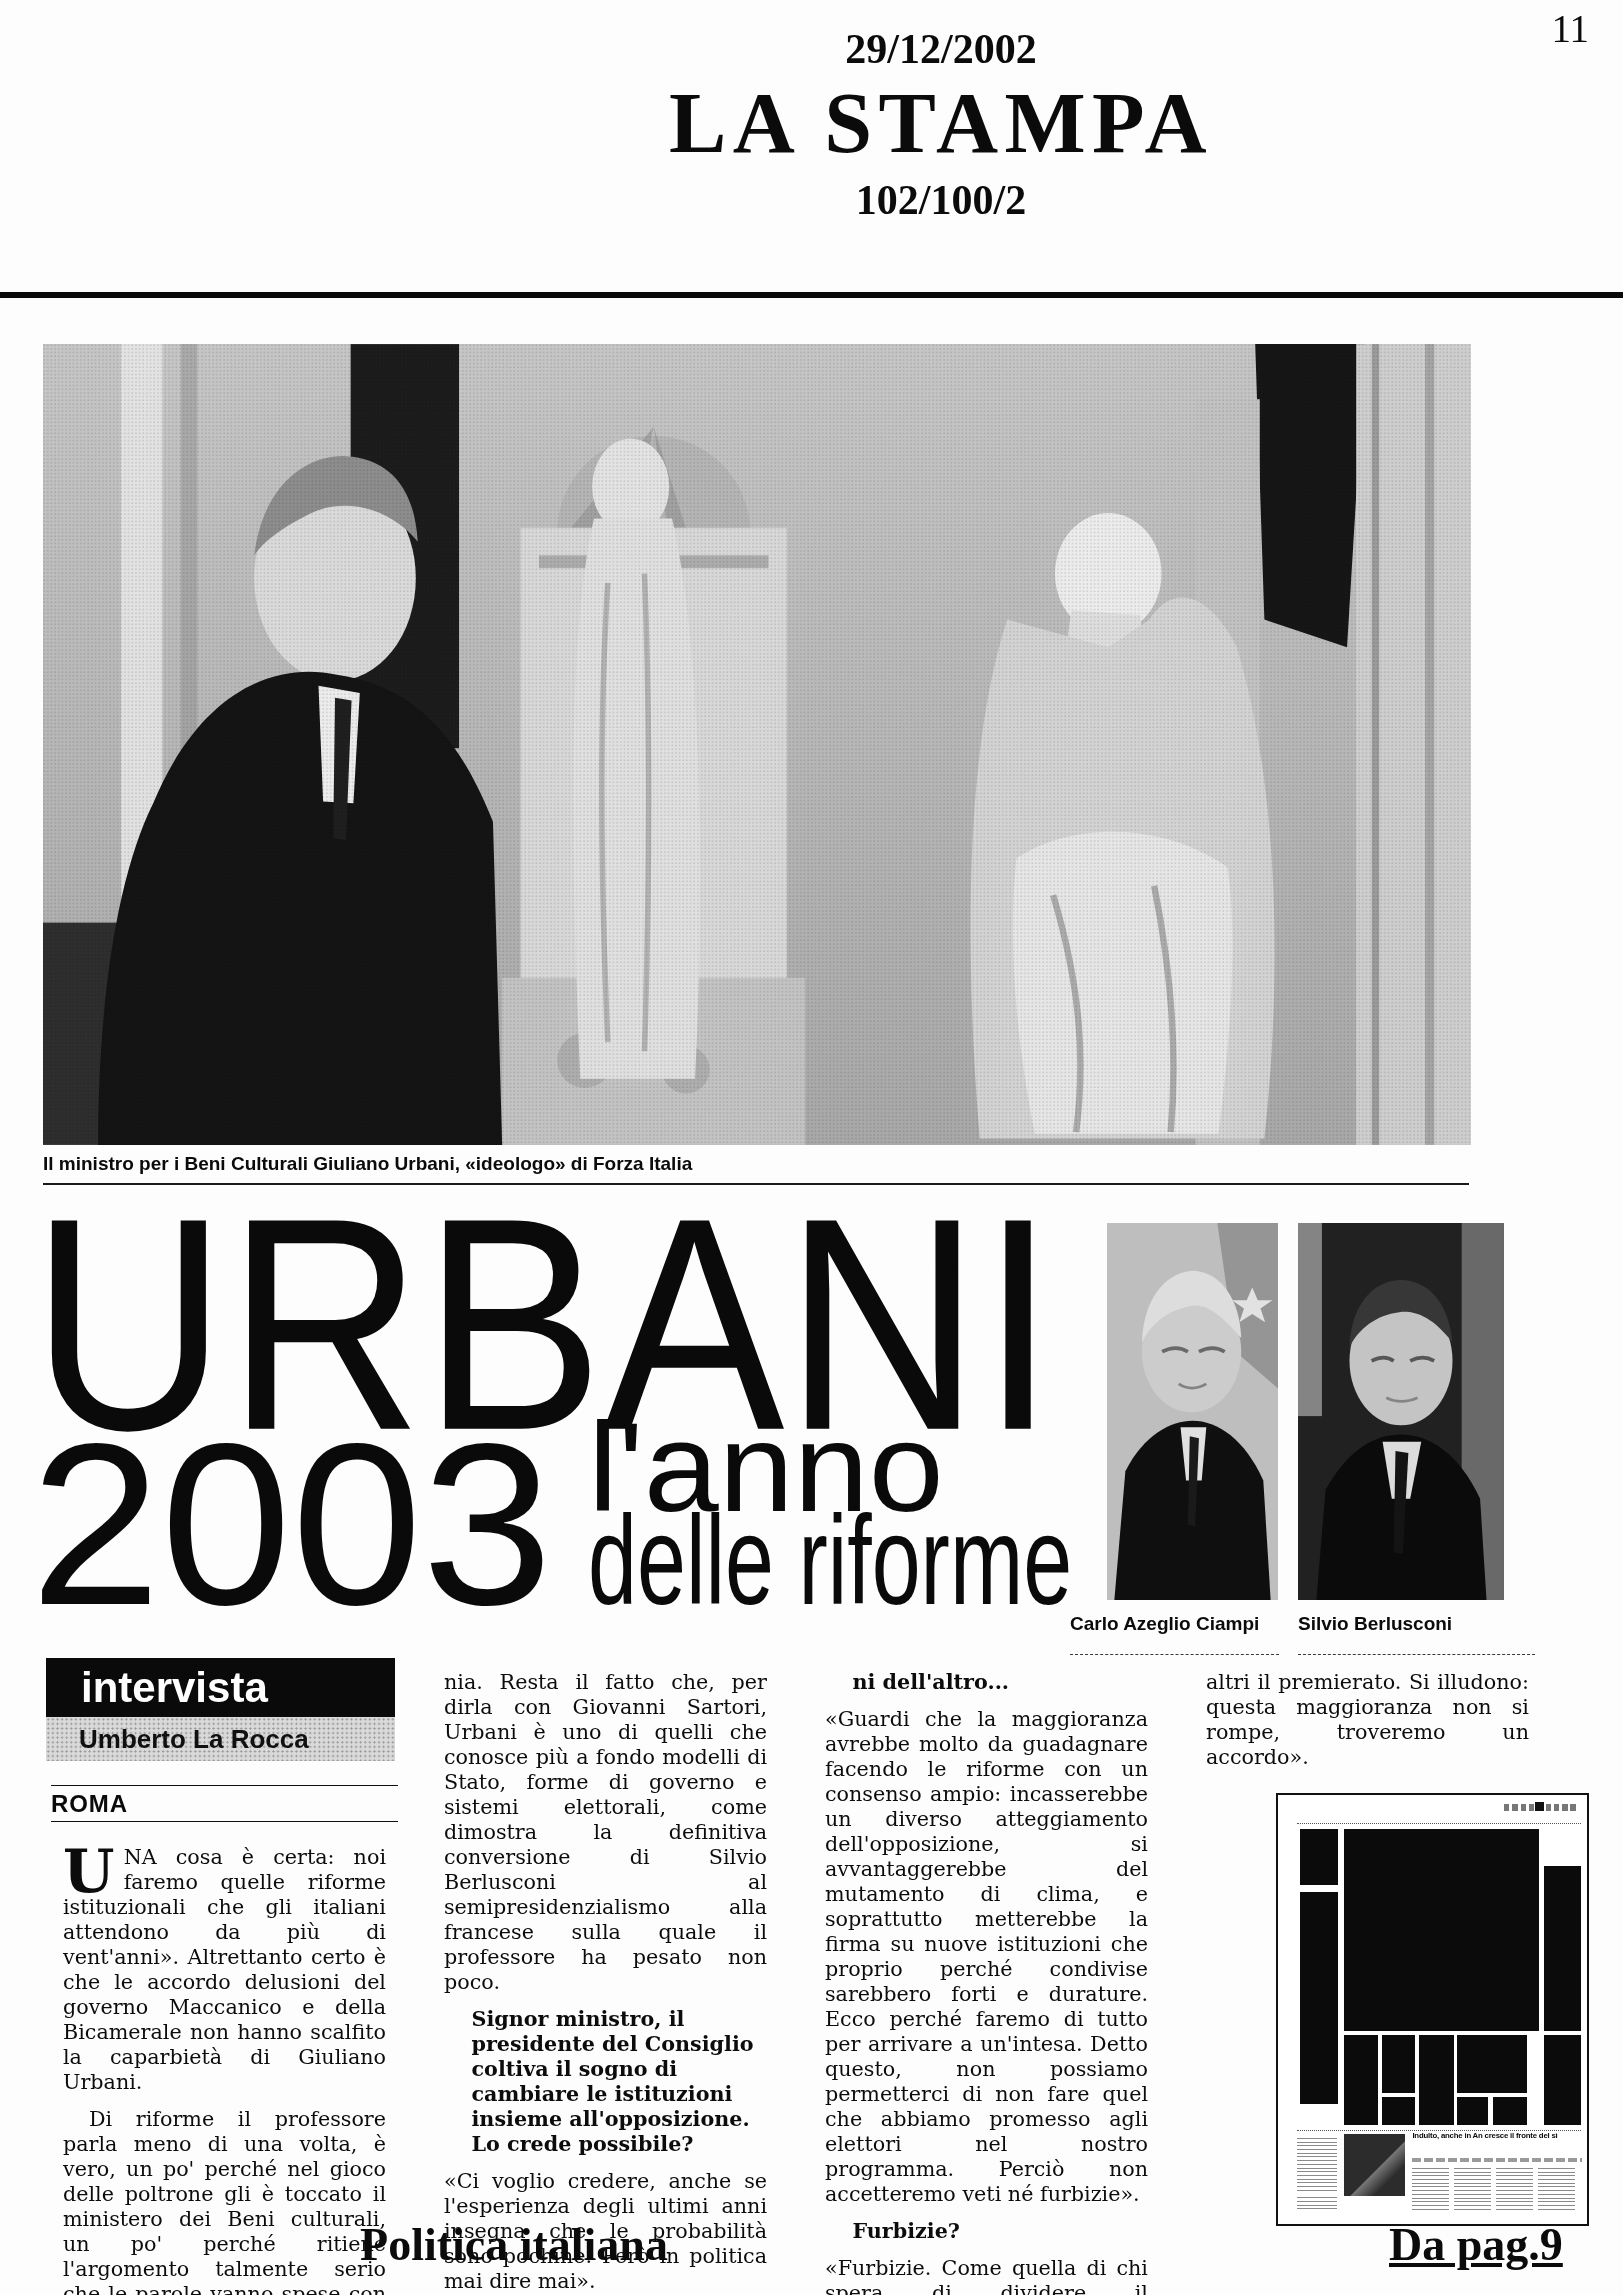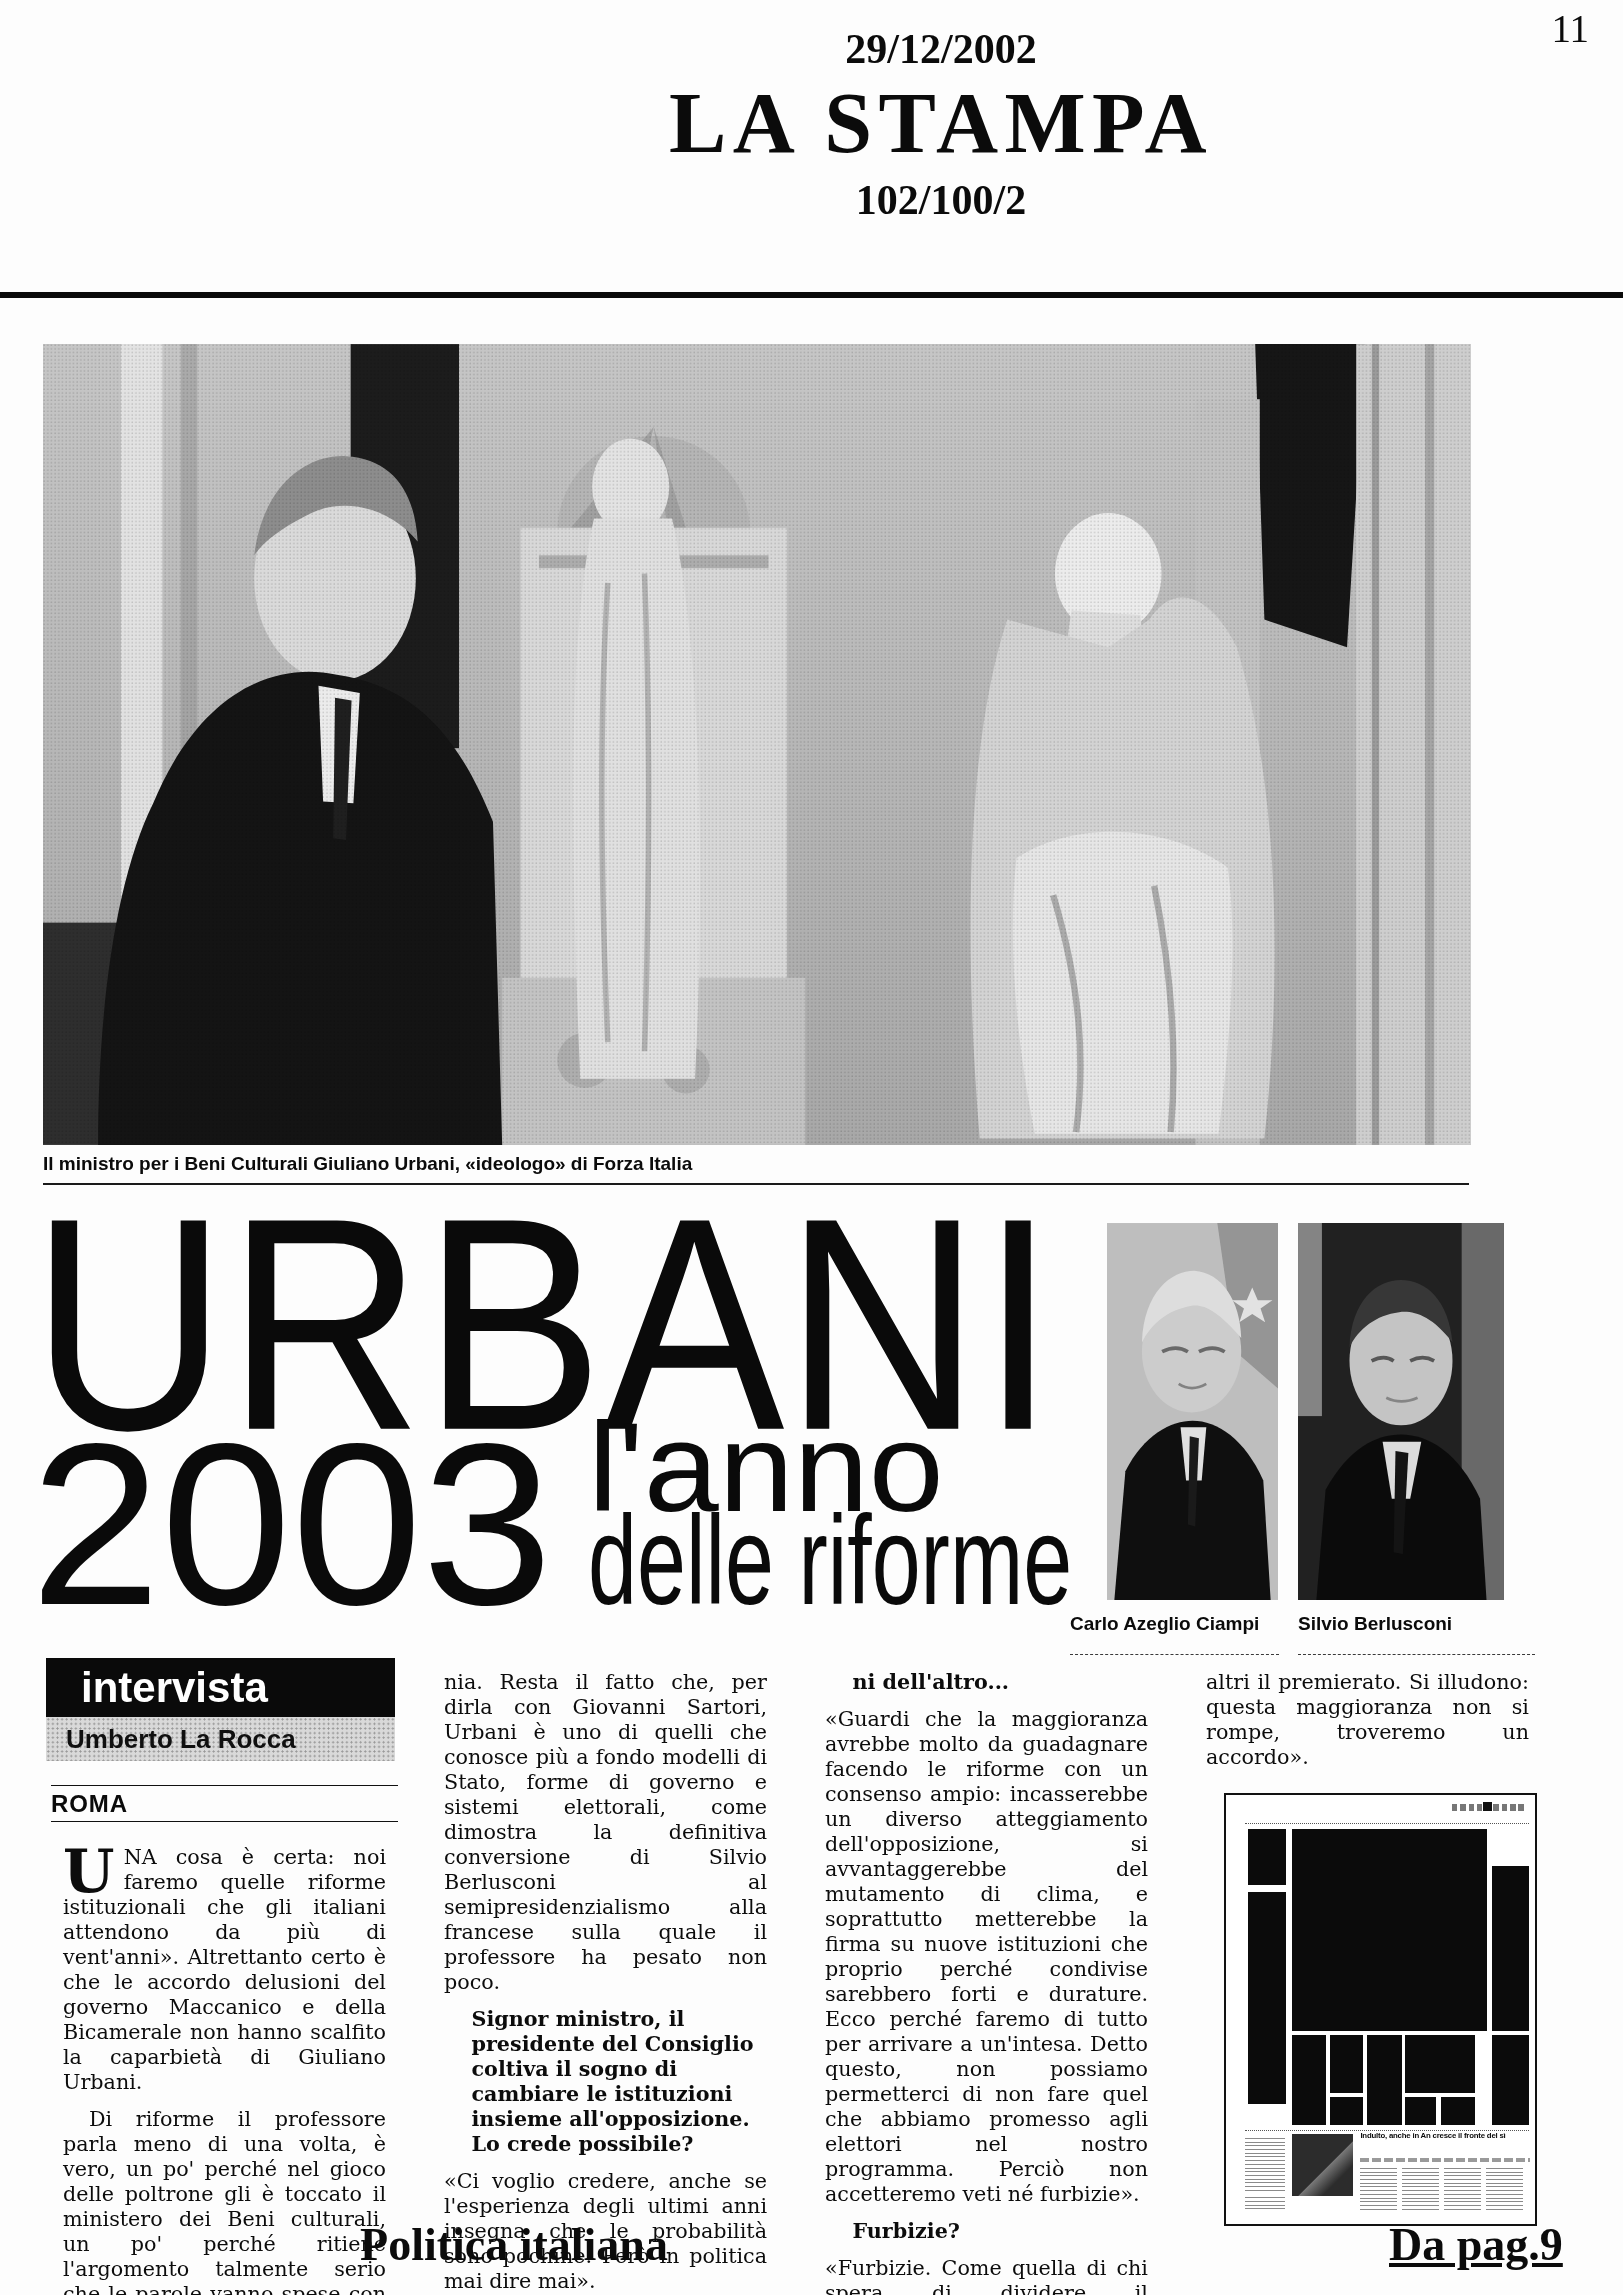--- a/index.html
+++ b/index.html
@@ -29,39 +29,39 @@
   .pcaption{position:absolute;top:1613px;font:700 19px/1.2 "Liberation Sans",sans-serif;}
   .pdash{position:absolute;top:1654px;border-top:1.8px dashed #3a3a3a;}
 
   
   .kickerbar{position:absolute;left:46px;top:1658px;width:349px;height:62px;background:#0a0a0a;
         color:#fff;font:700 42px/59px "Liberation Sans",sans-serif;padding-left:0;}
   .kickerbar span{margin-left:35px;}
   .authorbar{position:absolute;left:46px;top:1717px;width:349px;height:44px;
         background-color:#d9d9d9;background-image:radial-gradient(#979797 0.9px,transparent 1px);
         background-size:4.6px 4.6px;color:#101010;font:700 26px/44px "Liberation Sans",sans-serif;}
-  .authorbar span{margin-left:20px;}
+  .authorbar span{margin-left:33px;}
   .dateline{position:absolute;left:51px;top:1785px;width:347px;
         border-top:1.8px solid #111;border-bottom:1.8px solid #111;
         font:700 24px/35px "Liberation Sans",sans-serif;letter-spacing:0.9px;}
 
   
   .col{position:absolute;width:347px;font:400 20.7px/25px "DejaVu Serif",serif;
         text-align:justify;color:#0c0c0c;}
   .col p{margin:12px;}
   .col .indent{text-indent:26px;}
   .q{font-weight:700;padding-left:27.5px;text-align:left;}
   .dropcap{float:left;font:700 59px/46px "DejaVu Serif",serif;margin:3.7px 9.2px 0 0;}
   #col1{left:51px;top:1833px;}
   #col2{left:432px;top:1658px;}
   #col3{left:813px;top:1658px;}
   #col4{left:1194px;top:1658px;}
 
   
-  .preview{position:absolute;left:1224px;top:1793px;width:309px;height:429px;
+  .preview{position:absolute;left:1276px;top:1793px;width:309px;height:429px;
         border:2.8px solid #111;background:#fff;}
   .pv{position:absolute;background:#0b0b0b;}
   .pv-dotted{position:absolute;border-top:1.8px dotted #555;}
   .pv-head{position:absolute;right:3%;top:2%;width:24%;height:7.3px;
         background:repeating-linear-gradient(90deg,#777 0 5.5px,transparent 5.5px 8.3px);}
   .pv-headsq{position:absolute;right:14%;top:1.6%;width:9.2px;height:9.2px;background:#111;}
   .pv-minitext{position:absolute;background:repeating-linear-gradient(#8a8a8a 0 0.9px,transparent 0.9px 3.7px);}
   .pv-photo{position:absolute;left:21.5%;top:79%;width:19.5%;height:14.5%;
         background:linear-gradient(135deg,#2c2c2c 55%,#777 56%,#2c2c2c 75%);}
   .pv-hline{position:absolute;left:43.5%;top:78.6%;width:55%;

